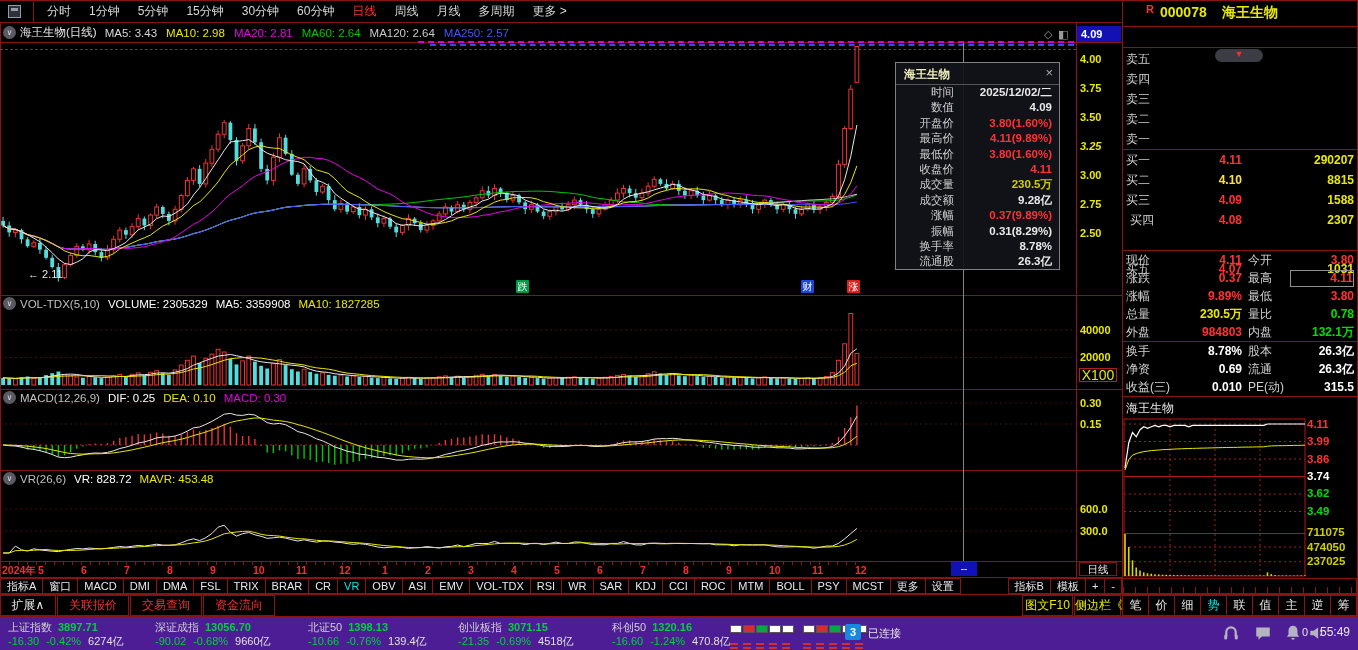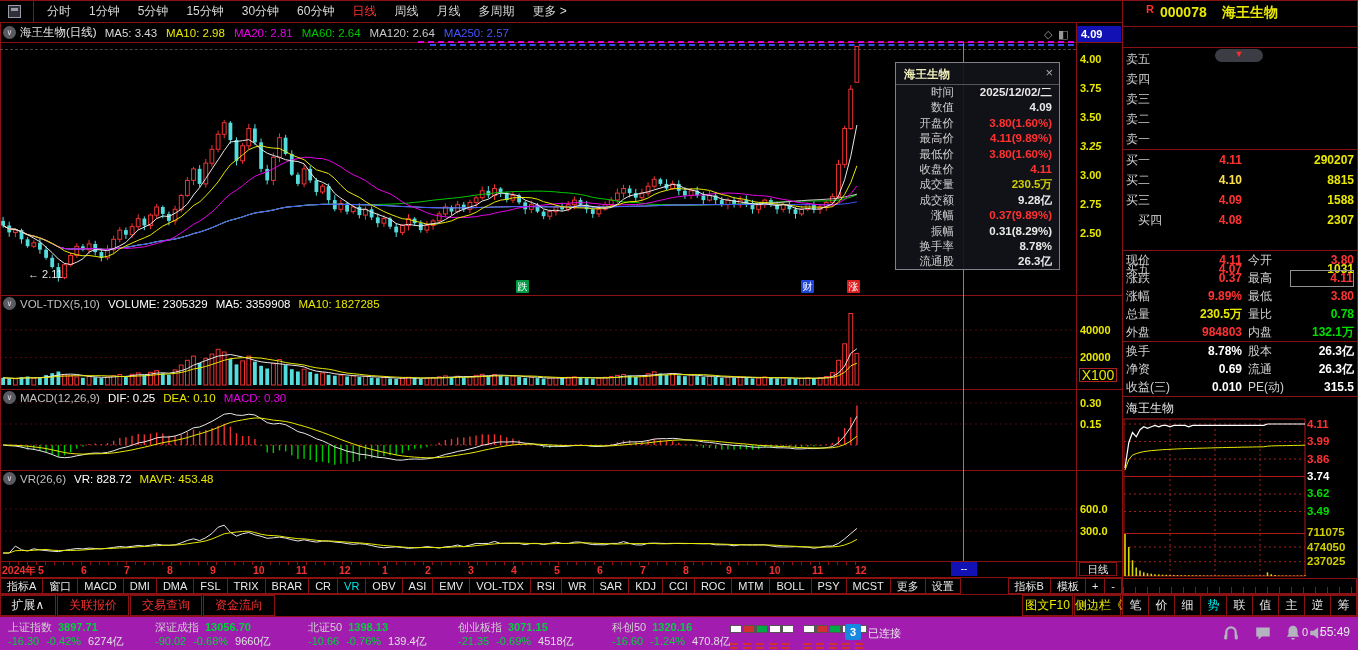--- a/index.html
+++ b/index.html
@@ -27,21 +27,21 @@
 .mk{position:absolute;width:13px;height:13px;color:#fff;font-size:10px;line-height:13px;text-align:center;z-index:6;border-radius:1px}
 #tabs-row{position:absolute;left:0;top:578px;width:1122px;height:16px;display:flex;font-size:11px}
 .tab{border:1px solid #8b1212;border-left:none;padding:0 6px;line-height:14px;color:#e8e8e8;cursor:pointer;white-space:nowrap}
 .tab:first-child{border-left:1px solid #8b1212}
 .tab.active{color:#00e8e8}
 .tab.rt{border-left:1px solid #8b1212;margin-left:-1px}
 .extbox{position:absolute;top:595px;height:21px;border:1px solid #8b1212;font-size:12px;
  text-align:center;line-height:19px;cursor:pointer;white-space:nowrap}
 .rp-lab{color:#d0d0d0}
 .num{font-weight:bold}
-#status-bar{position:absolute;left:0;top:617px;width:1358px;height:33px;background:#a21caf;font-size:11px}
+#status-bar{position:absolute;left:0;top:617px;width:1358px;height:33px;background:#4c1d95;font-size:11px}
 .idx-g{position:absolute;top:3px;width:145px;line-height:14px;white-space:nowrap}
 .idx-name{color:#d0d0d0;margin-right:6px}
 .idx-val{color:#00d23c;font-weight:bold}
 .idx-l2 span{margin-right:7px}
 .grn{color:#00d23c}
 .wht{color:#e0e0e0}
 .blk{display:inline-block;width:12px;height:8px;margin-right:1px}
 .dsh{display:inline-block;width:8px;height:2px;background:#d03030;margin:1px 5px 0 0}
 #conn-badge{position:absolute;left:845px;top:7px;width:16px;height:16px;background:#1889e0;color:#fff;
  text-align:center;line-height:16px;font-weight:bold;border-radius:2px}
@@ -859,21 +859,21 @@
         <span class="rp-lab" style="position: absolute; left: 4px;">买二</span>
         <span class="num" style="position: absolute; left: 58px; width: 62px; text-align: right; color: #fde047;">4.10</span>
         <span class="num" style="position: absolute; left: 128px; width: 104px; text-align: right; color: rgb(232, 232, 0);">8815</span>
       </div>
       <div class="qrow" style="top: 190px;">
         <span class="rp-lab" style="position: absolute; left: 4px;">买三</span>
         <span class="num" style="position: absolute; left: 58px; width: 62px; text-align: right; color: rgb(255, 50, 50);">4.09</span>
         <span class="num" style="position: absolute; left: 128px; width: 104px; text-align: right; color: rgb(232, 232, 0);">1588</span>
       </div>
       <div class="qrow" style="top: 210px;">
-        <span class="rp-lab" style="position: absolute; left: 16px;">买四</span>
+        <span class="rp-lab" style="position: absolute; left: 8px;">买四</span>
         <span class="num" style="position: absolute; left: 58px; width: 62px; text-align: right; color: rgb(255, 50, 50);">4.08</span>
         <span class="num" style="position: absolute; left: 128px; width: 104px; text-align: right; color: rgb(232, 232, 0);">2307</span>
       </div>
       <div class="qrow" style="top: 230px; margin-top: 29px;">
         <span class="rp-lab" style="position: absolute; left: 4px;">买五</span>
         <span class="num" style="position: absolute; left: 58px; width: 62px; text-align: right; color: rgb(255, 50, 50);">4.07</span>
         <span class="num" style="position: absolute; left: 128px; width: 104px; text-align: right; color: rgb(232, 232, 0);">1031</span>
       </div>
     </div>
   <div id="stat-rows">

